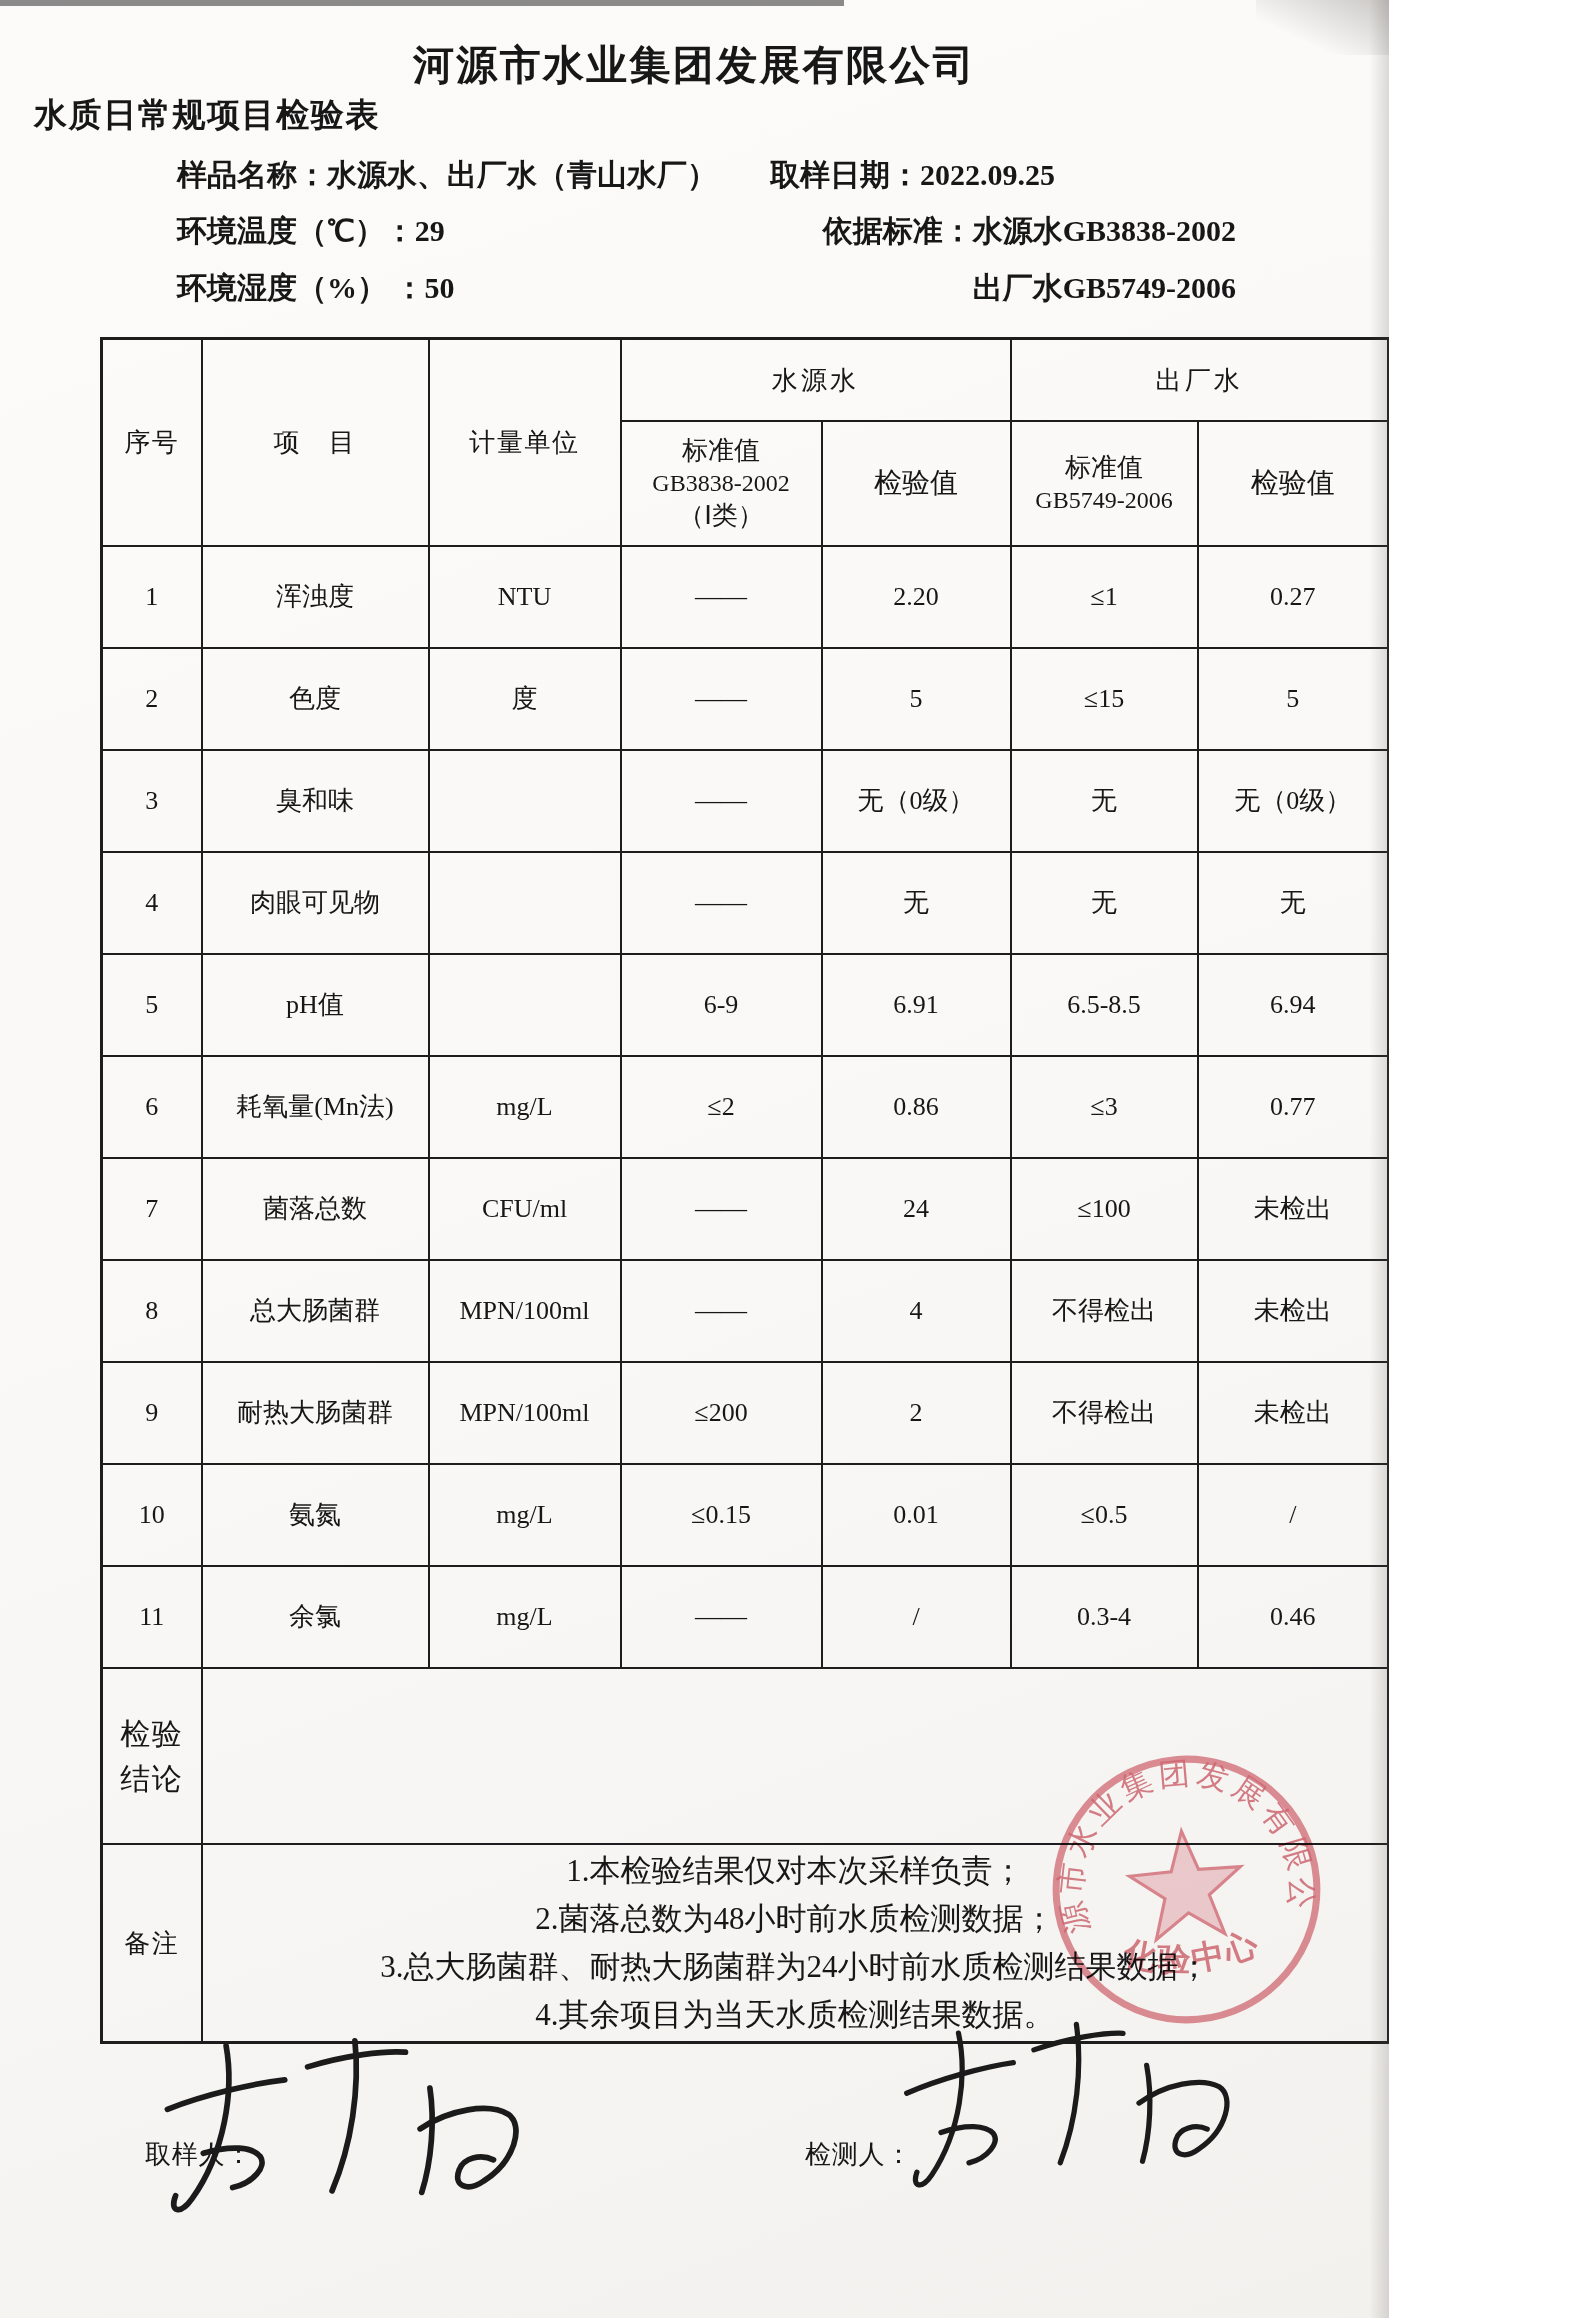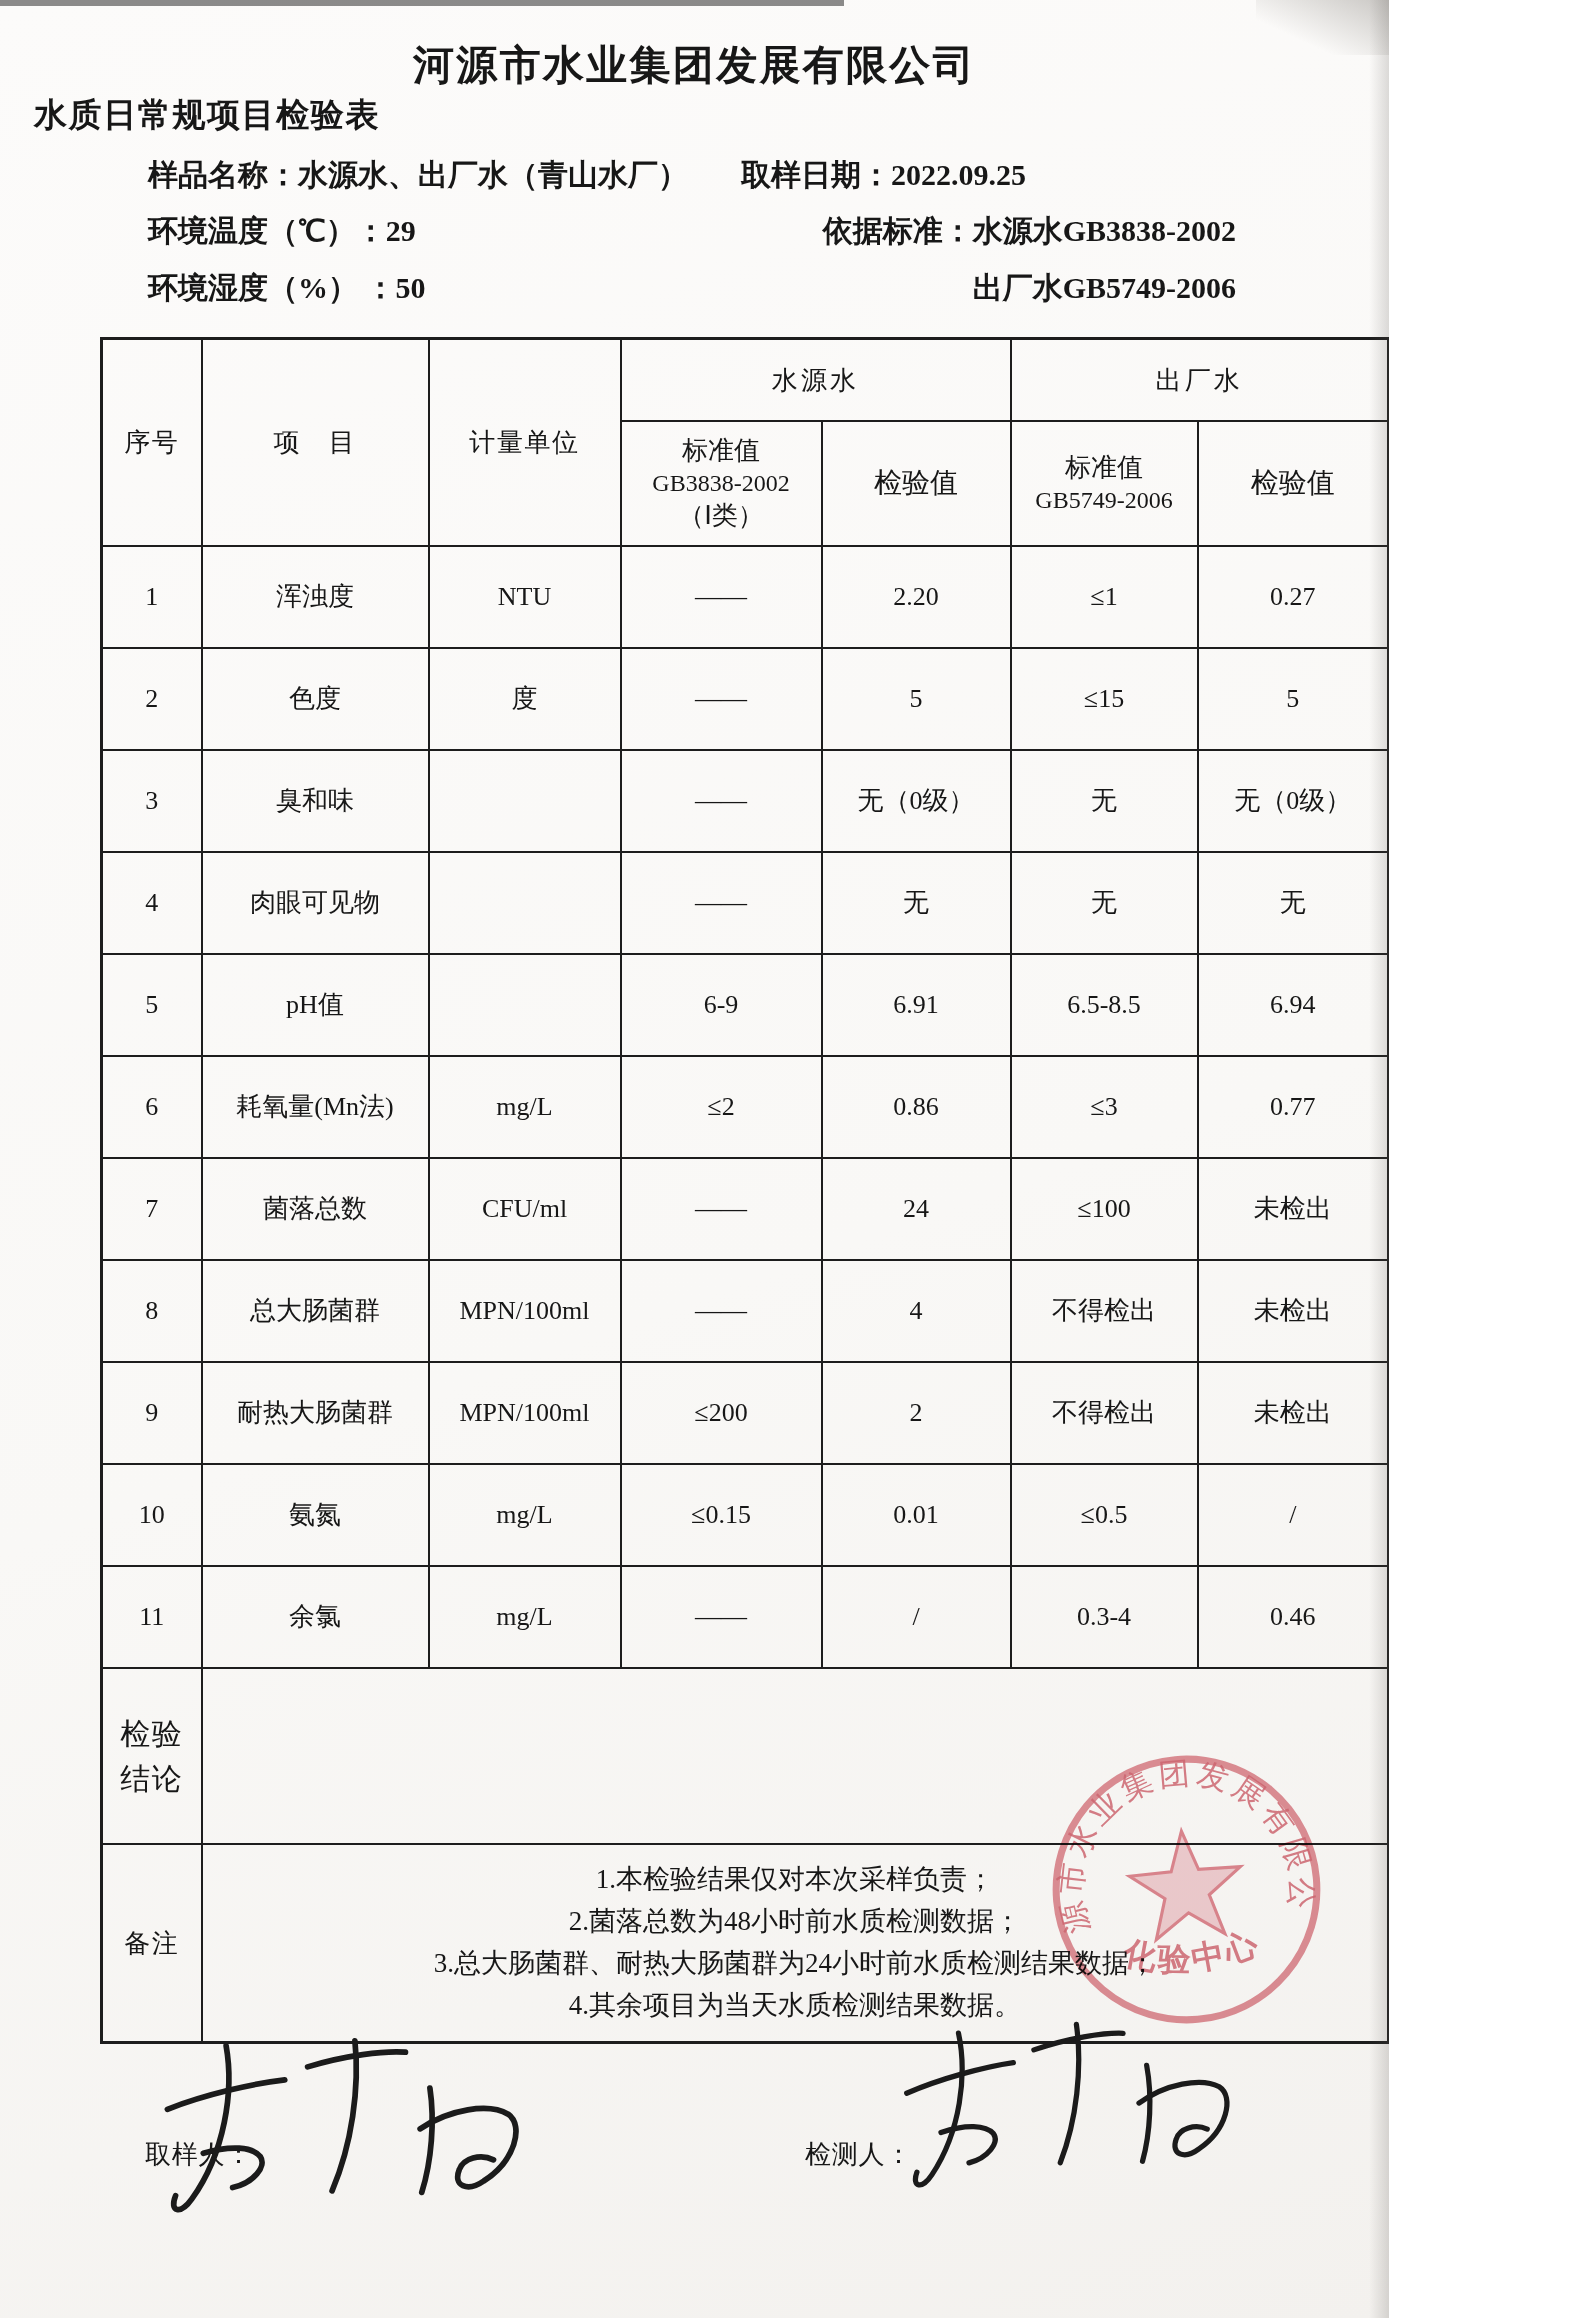--- a/index.html
+++ b/index.html
@@ -13,21 +13,21 @@
   .top-strip   { position:absolute; top:0; left:0; width:844px; height:5.5px; background:rgba(45,45,45,.55); }
   .corner-wedge{ position:absolute; top:0; right:0; width:133px; height:55px;
                  background:linear-gradient(205deg, rgba(110,105,98,.35), rgba(110,105,98,0) 70%); }
   .right-band  { position:absolute; top:0; right:0; width:20.3px; height:100%;
                  background:linear-gradient(90deg, rgba(0,0,0,0), rgba(90,85,80,.20)); }
 
   .title    { text-align:center; margin:43px 0 0; font-size:41px; font-weight:700; letter-spacing:2.3px; line-height:1.1; }
   .subtitle { text-align:left; margin:9.4px 0 0; font-size:33px; font-weight:700; letter-spacing:1.6px; line-height:1.1;padding-left:34px; }
 
   .info { margin:22px 153px 0 148px; font-size:30px; font-weight:700; }
-  .info-line { display:flex; align-items:flex-start; margin-bottom:19px; line-height:1.25; }
+  .info-line { display:flex; align-items:flex-start; margin-bottom:19px; line-height:1.25;margin-left:29px; }
   .info-line .spacer { margin-left:53px; }
   .info-line .grow { flex:1; }
   .info-line .right { text-align:right; }
 
   table.report {
     margin:31px 0 0 100px; width:1287px; table-layout:fixed;
     border-collapse:collapse; border:3.1px solid #1d1d1d;
   }
   .report th, .report td {
     border:2.3px solid #1d1d1d; text-align:center; vertical-align:middle;
@@ -40,21 +40,21 @@
   .sub-h span { display:block; line-height:1.3; }
   .sub-h .gb { font-size:24px; letter-spacing:0; }
   .body-row { height:102px; }
   .item-cell { text-align:left; padding-left:11px; font-size:26.6px; }
   .val-bold { font-weight:700;margin-left:40px; }
   .concl-row { height:176px; }
   .concl-label span { display:block; font-size:30px; line-height:1.5; letter-spacing:1.6px; }
   .remark-row { height:199px; }
   .remark-label { font-size:30px; letter-spacing:1.6px; }
   .remark-content { text-align:left; padding:7.8px 6.2px 7.8px 12.5px; }
-  .remark-content div { font-size:27px; line-height:1.55; white-space:nowrap; }
+  .remark-content div { font-size:31px; line-height:1.55; white-space:nowrap; }
 
   .foot-label { position:absolute; font-size:26px; font-weight:400; letter-spacing:0.8px; }
   .sampler-label { left:145px; top:2137px; }
   .tester-label  { left:805px; top:2137px; }
 
   .signature { position:absolute; }
   .sampler-sig { left:156px;  top:2008px; width:375px; height:258px; }
   .tester-sig  { left:897px; top:1988px; width:344px; height:250px; }
 
   .stamp {

